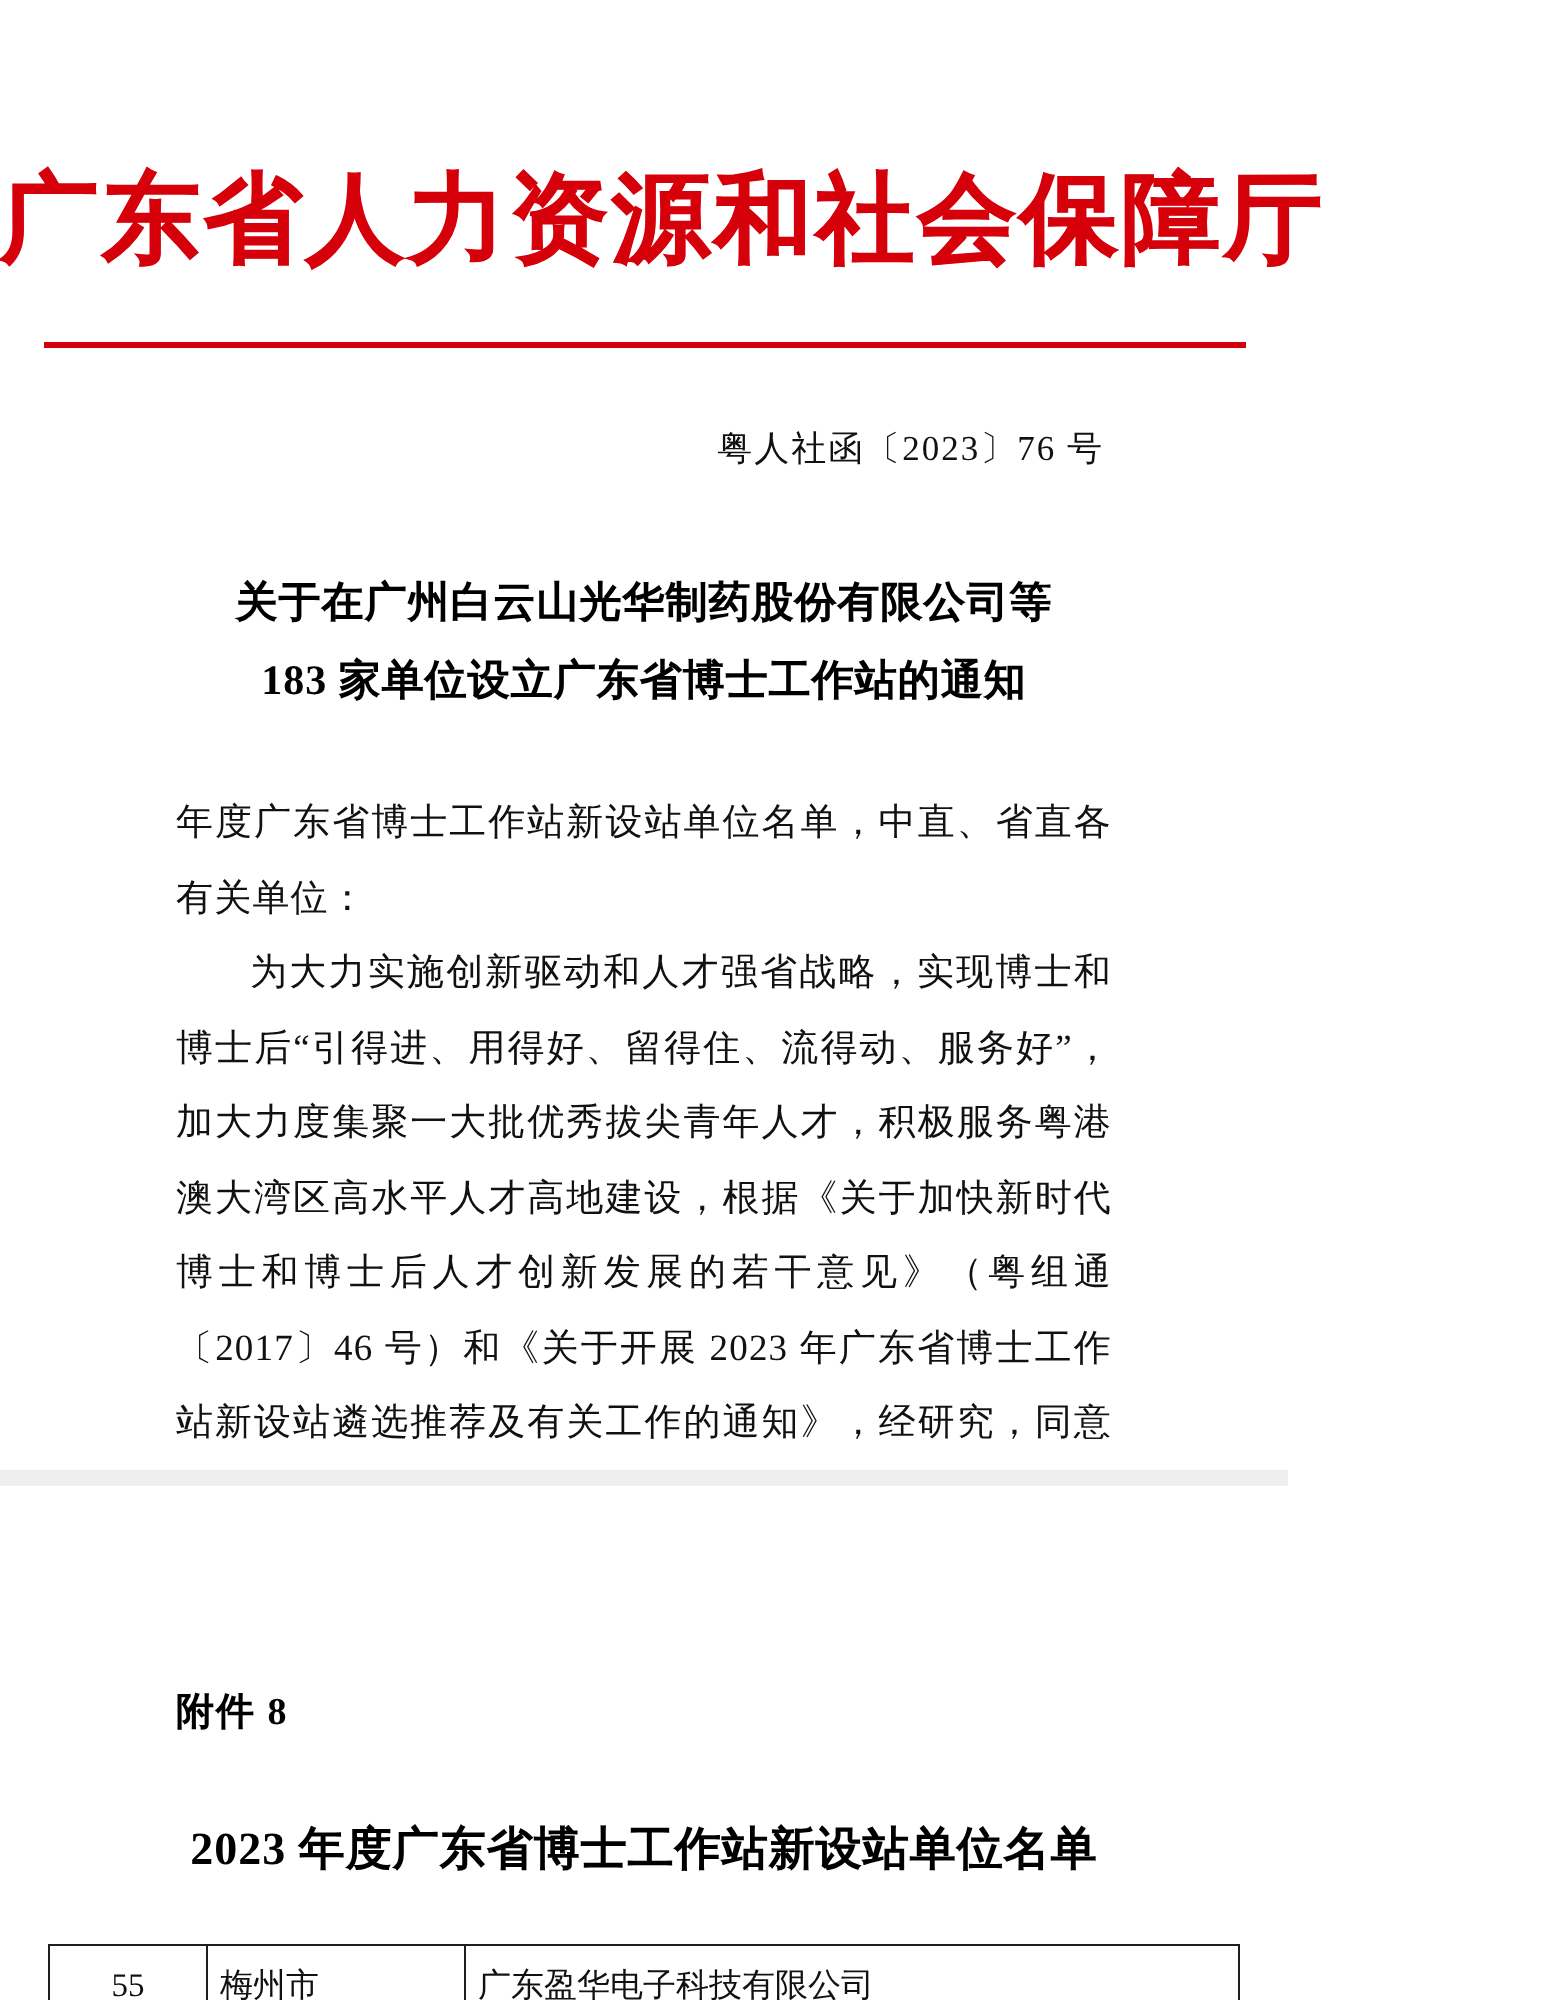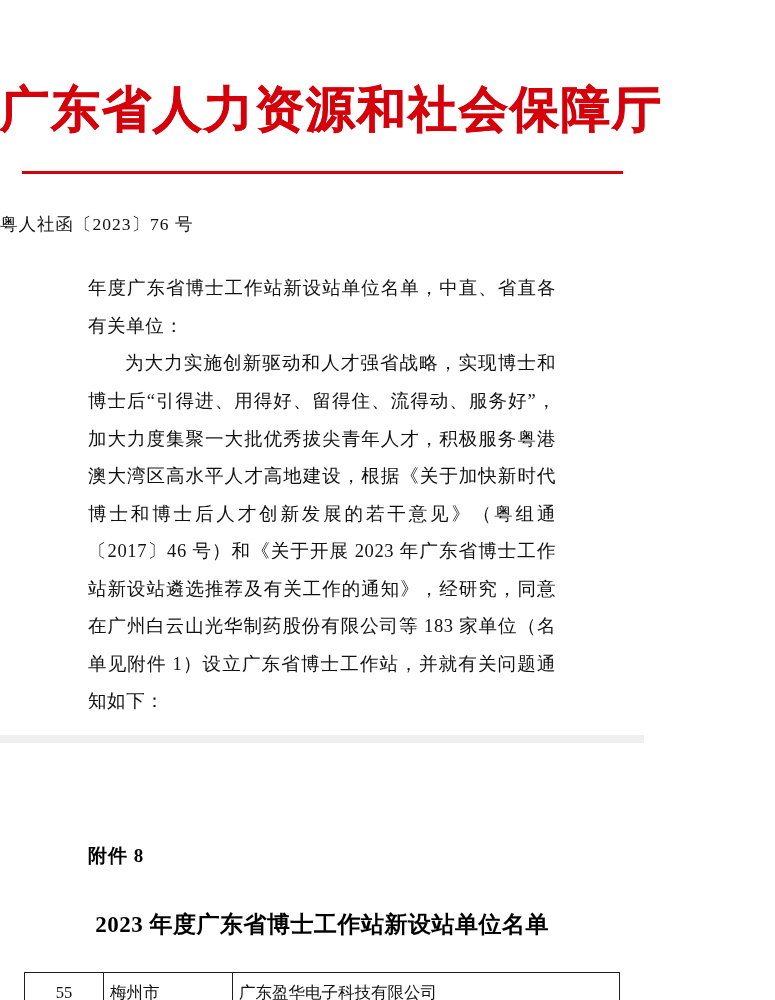--- a/index.html
+++ b/index.html
@@ -40,20 +40,21 @@
   }
   .red-rule {
     width: 601px;
     height: 3px;
     background: #d5000a;
     margin: 33px auto 0 auto;
   }
 
   
   .doc-number {
+    text-align: right;
     padding-right: 92px;
     margin-top: 38px;
     font-size: 17.5px;
     letter-spacing: 1px;
     color: #111;
   }
 
   
   .doc-title {
     text-align: center;
@@ -135,20 +136,24 @@
 
 <div class="page">
 
   <div class="masthead">
     <div class="masthead-title">广东省人力资源和社会保障厅</div>
     <div class="red-rule"></div>
   </div>
 
   <div class="doc-number">粤人社函〔2023〕76 号</div>
 
+  <div class="doc-title">
+    <span class="line">关于在广州白云山光华制药股份有限公司等</span>
+    <span class="line">183 家单位设立广东省博士工作站的通知</span>
+  </div>
 
   <div class="body-block">
     <p>年度广东省博士工作站新设站单位名单，中直、省直各有关单位：</p>
     <p class="indent">为大力实施创新驱动和人才强省战略，实现博士和博士后“引得进、用得好、留得住、流得动、服务好”，加大力度集聚一大批优秀拔尖青年人才，积极服务粤港澳大湾区高水平人才高地建设，根据《关于加快新时代博士和博士后人才创新发展的若干意见》（粤组通〔2017〕46 号）和《关于开展 2023 年广东省博士工作站新设站遴选推荐及有关工作的通知》，经研究，同意在广州白云山光华制药股份有限公司等 183 家单位（名单见附件 1）设立广东省博士工作站，并就有关问题通知如下：</p>
   </div>
 
   <div class="page-gap"></div>
 
   <div class="lower-sheet">
     <div class="attach-label">附件 8</div>

